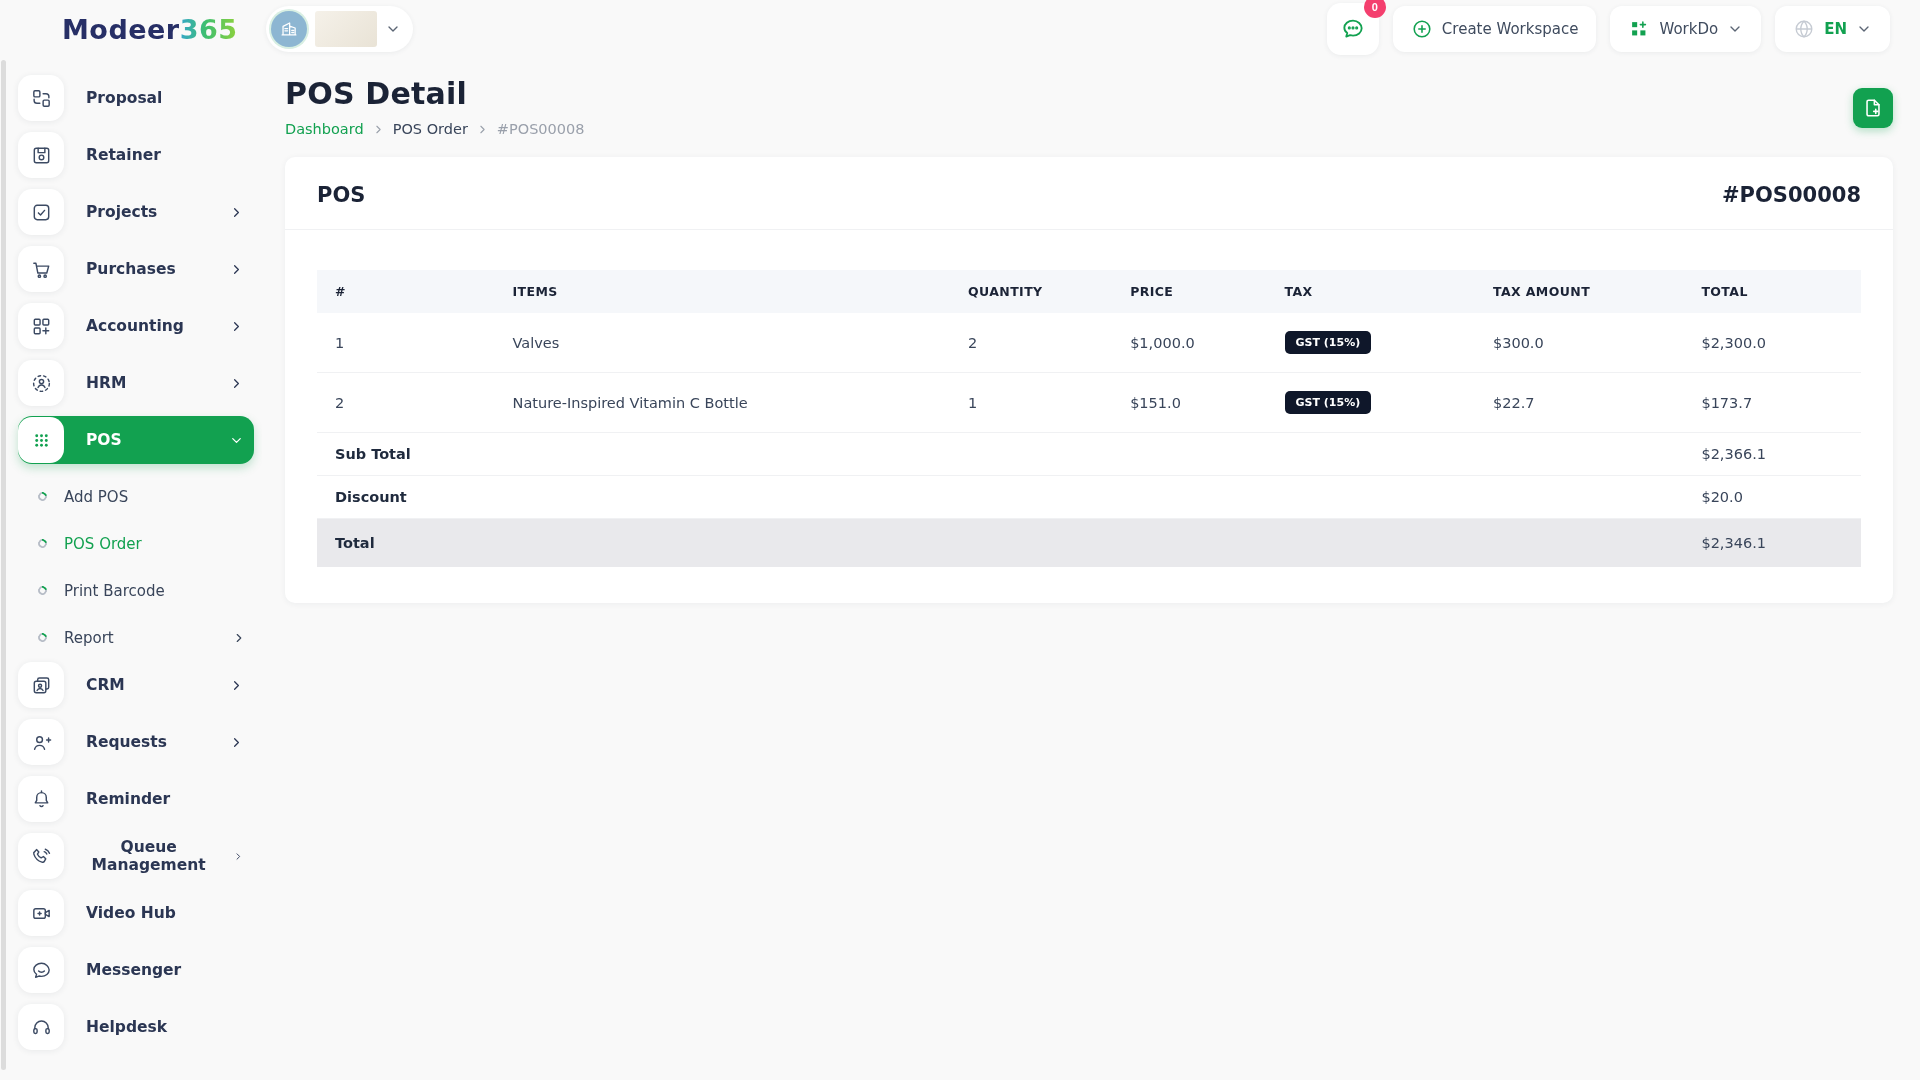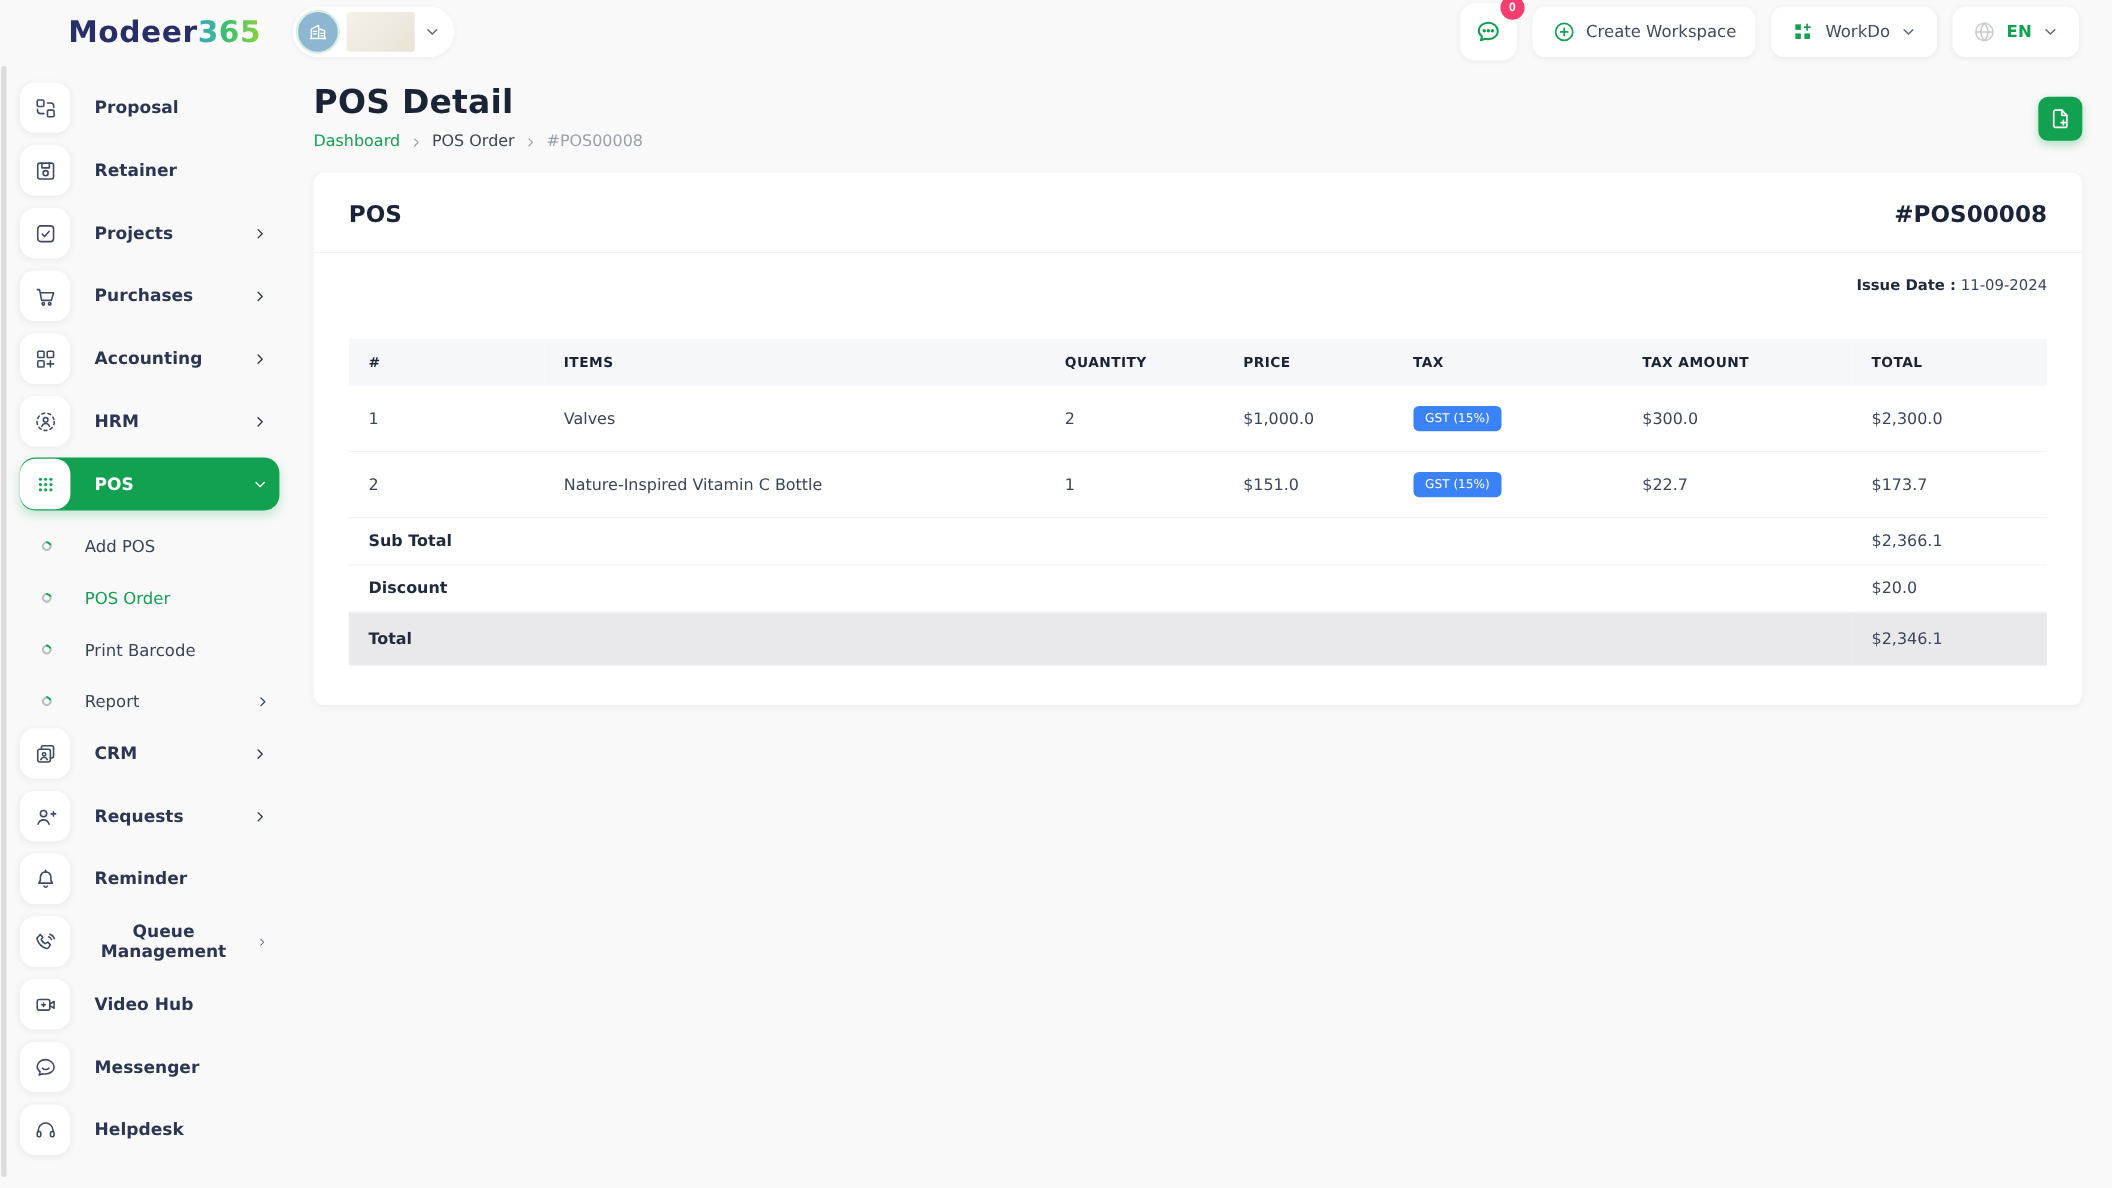--- a/index.html
+++ b/index.html
@@ -33,21 +33,21 @@
   .side-item { display:flex; align-items:center; gap:22px; width:236px; height:48px; margin:0 0 9px 4px; background:transparent; border:none; border-radius:14px; cursor:pointer; font-family:inherit; }
   .tile { width:46px; height:46px; flex:none; background:#fff; border-radius:14px; box-shadow:0 1px 6px rgba(40,50,70,.08); display:flex; align-items:center; justify-content:center; }
   .tile svg { width:23px; height:23px; stroke:#3c4a63; fill:none; stroke-width:1.5; stroke-linecap:round; stroke-linejoin:round; }
   .side-lbl { font-size:15.5px; font-weight:600; color:#2b3653; }
   .side-item .chev { margin-left:auto; margin-right:10px; width:15px; height:15px; stroke:#2b3653; }
   .side-item.active { background:#12a150; box-shadow:0 4px 10px rgba(18,161,80,.25); }
   .side-item.active .tile { box-shadow:none; }
   .side-item.active .tile svg { stroke:#12a150; fill:#12a150; }
   .side-item.active .side-lbl { color:#fff; font-weight:700; }
   .side-item.active .chev { stroke:#fff; transform:rotate(90deg); }
-  .sub-item { display:flex; align-items:center; gap:30px; width:230px; height:47px; margin-left:24px; background:transparent; border:none; cursor:pointer; font-family:inherit; }
+  .sub-item { display:flex; align-items:center; gap:17px; width:230px; height:47px; margin-left:24px; background:transparent; border:none; cursor:pointer; font-family:inherit; }
   .dot { width:9px; height:9px; flex:none; border-radius:50%; border:2px solid #b7bdc7; border-top-color:#12a150; transform:rotate(35deg); }
   .sub-lbl { font-size:15px; font-weight:500; color:#39455a; }
   .sub-item.active .sub-lbl { color:#12a150; }
   .sub-item .chev { margin-left:auto; margin-right:22px; width:14px; height:14px; stroke:#39455a; }
 
   
   .main { flex:1; padding:18px 27px 0 23px; }
   .page-head { display:flex; align-items:flex-start; justify-content:space-between; }
   .page-title { font-size:30px; font-weight:700; color:#1b2336; letter-spacing:.2px; }
   .breadcrumb { margin-top:10px; display:flex; align-items:center; gap:8px; font-size:14.5px; }
@@ -62,21 +62,21 @@
   .card-head { display:flex; justify-content:space-between; align-items:center; }
   .card-title, .card-number { font-size:21px; font-weight:700; color:#1b2336; }
   .card-divider { border:none; border-top:1px solid #f0f1f3; margin:22px -32px 0; }
   .issue-line { text-align:right; margin-top:22px; font-size:13.5px; color:#39455a; }
   .issue-label { font-weight:700; color:#1f2a3d; }
 
   table.items { width:100%; border-collapse:collapse; margin-top:40px; }
   table.items thead tr { background:#f5f7fa; }
   table.items th { text-align:left; font-size:12.5px; font-weight:700; color:#1b2336; letter-spacing:.4px; padding:14px 18px; white-space:nowrap; }
   table.items td { font-size:14.5px; color:#39455a; padding:18px; border-bottom:1px solid #f0f1f3; }
-  .tax-badge { display:inline-block; background:#3b82f6; color:#fff; font-size:11px; font-weight:400; padding:5px 11px; border-radius:5px; white-space:nowrap; }
+  .tax-badge { display:inline-block; background:#0f172a; color:#fff; font-size:11px; font-weight:700; padding:5px 11px; border-radius:5px; white-space:nowrap; }
   tr.summary td { border-bottom:1px solid #f0f1f3; padding:13px 18px; }
   tr.summary .s-label { font-weight:700; color:#1f2a3d; font-size:14.5px; }
   tr.summary.highlight td { background:#e9e9ec; border-bottom:none; padding:16px 18px; }
 </style>
 </head>
 <body>
 
 <div class="app">
 
   <header class="topbar">
@@ -364,24 +364,20 @@
             </svg>
         </button>
       </div>
 
       <section class="card">
         <div class="card-head">
           <h2 class="card-title">POS</h2>
           <h2 class="card-number">#POS00008</h2>
         </div>
         <hr class="card-divider">
-        <p class="issue-line">
-          <span class="issue-label">Issue Date :</span>
-          <span>11-09-2024</span>
-        </p>
 
         <table class="items">
           <colgroup>
             <col style="width:11.5%">
               <col style="width:29.5%">
               <col style="width:10.5%">
               <col style="width:10%">
               <col style="width:13.5%">
               <col style="width:13.5%">
               <col style="width:11.5%">

